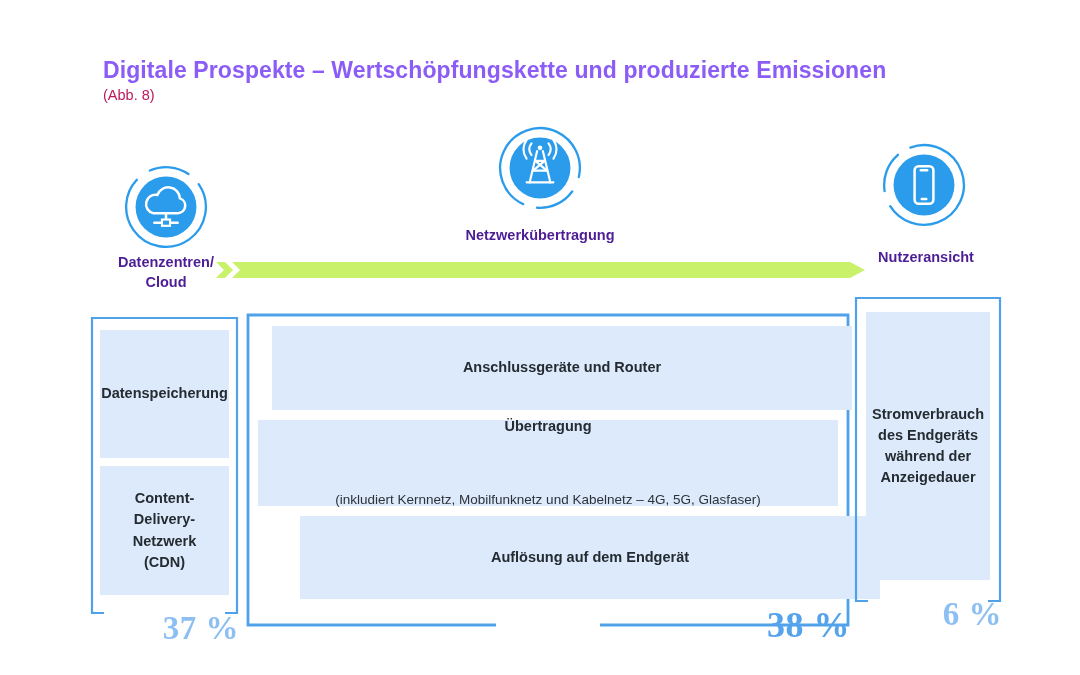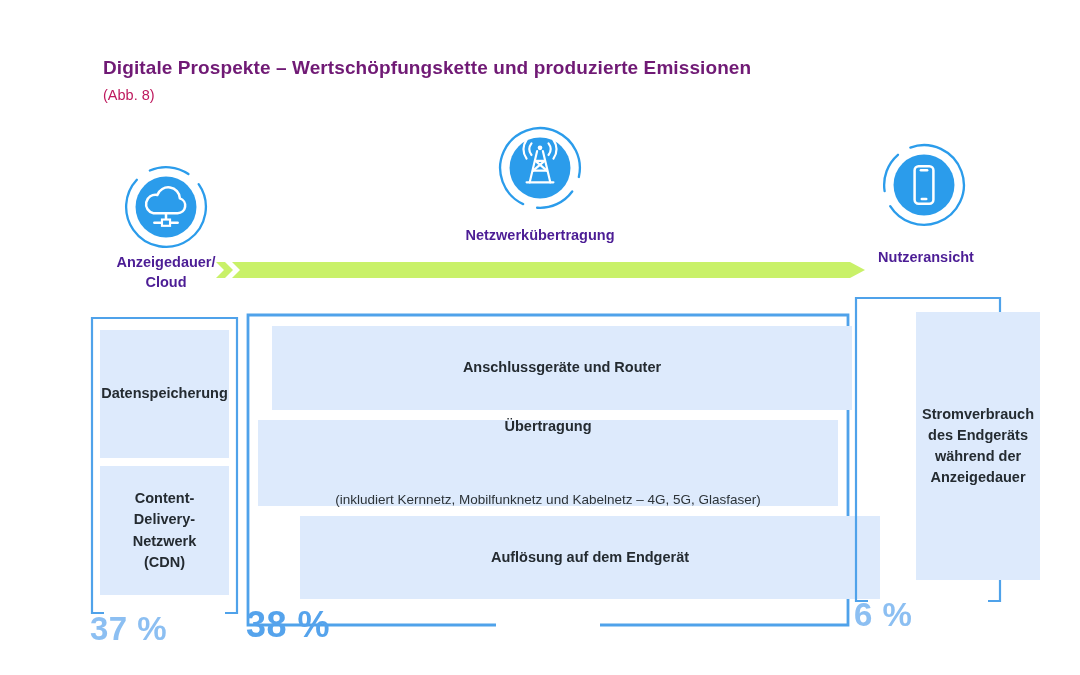--- a/index.html
+++ b/index.html
@@ -1,34 +1,34 @@
 <!DOCTYPE html>
 <html><head>
 <meta charset="utf-8">
 <style>
   html,body{margin:0;padding:0;background:#ffffff;}
   .canvas{
     position:relative;width:1080px;height:675px;background:#ffffff;
     font-family:"Liberation Sans",sans-serif;overflow:hidden;
   }
   .abs{position:absolute;}
-  .figure-title{font-size:19px;font-weight:700;color:#701a75;letter-spacing:.1px;}
+  .figure-title{font-size:23px;font-weight:700;color:#8b5cf6;letter-spacing:.1px;}
   .figure-number{font-size:14.5px;font-weight:400;color:#be185d;}
   .stage-label{
     font-size:14.5px;font-weight:700;color:#4c1d95;text-align:center;
     white-space:pre-line;line-height:1.35;
   }
   .box{
     background:#ddeafc;display:flex;flex-direction:column;align-items:center;
     justify-content:center;text-align:center;color:#242b31;padding:0 14px;
     box-sizing:border-box;
   }
   .box-title{font-weight:700;font-size:14.5px;line-height:1.45;}
   .box-note{font-weight:400;font-size:13.5px;margin-top:11px;color:#2c3338;line-height:1.4;}
-  .percent{font-weight:700;text-align:left;letter-spacing:.5px;}
+  .percent{font-weight:700;text-align:right;letter-spacing:.5px;font-family:Liberation Serif, serif;}
   .percent-light{font-size:33px;color:#8cbff2;}
   .percent-strong{font-size:36px;color:#55a3ec;}
   svg{display:block;}
 </style>
 </head>
 <body>
 
 <div class="canvas">
 
   <div class="abs figure-title" style="left:103px;top:57px;">Digitale Prospekte – Wertschöpfungskette und produzierte Emissionen</div>
@@ -39,21 +39,21 @@
       <circle cx="48" cy="48" r="44.5" fill="none" stroke="#2b9ceb" stroke-width="2.6" stroke-dasharray="200 18 45 16.6" stroke-linecap="round" transform="rotate(-35 48 48)"></circle>
       <circle cx="48" cy="48" r="34" fill="#2b9ceb"></circle>
       <g stroke="#ffffff" stroke-width="2.8" fill="none" stroke-linecap="round" stroke-linejoin="round">
         <path d="M34 55 H61 A8.5 8.5 0 0 0 63.5 38.4 A13 13 0 0 0 38.3 34.6 A10.2 10.2 0 0 0 34 55 Z"></path>
         <line x1="48" y1="55" x2="48" y2="62"></line>
         <line x1="35" y1="65.5" x2="61" y2="65.5"></line>
       </g>
       <rect x="43.5" y="62" width="9" height="7" fill="#2b9ceb" stroke="#ffffff" stroke-width="2.4"></rect>
     </svg>
   </div>
-  <div class="abs stage-label" style="left:94px;top:253px;width:144px;">Anzeigedauer/
+  <div class="abs stage-label" style="left:94px;top:253px;width:144px;">Datenzentren/
 Cloud</div>
 
   <div class="abs" style="left:497px;top:125px;">
     <svg width="86" height="86" viewBox="0 0 96 96">
       <circle cx="48" cy="48" r="44.5" fill="none" stroke="#2b9ceb" stroke-width="2.6" stroke-dasharray="200 18 45 16.6" stroke-linecap="round" transform="rotate(115 48 48)"></circle>
       <circle cx="48" cy="48" r="34" fill="#2b9ceb"></circle>
       <g stroke="#ffffff" stroke-width="2.4" fill="none" stroke-linecap="round" stroke-linejoin="round">
         <circle cx="48" cy="25.5" r="2.6" fill="#ffffff" stroke="none"></circle>
         <path d="M44.8 29 L36.5 64"></path>
         <path d="M51.2 29 L59.5 64"></path>
@@ -111,18 +111,18 @@
     <div class="box-note">(inkludiert Kernnetz, Mobilfunknetz und Kabelnetz – 4G, 5G, Glasfaser)</div>
   </div>
   <div class="abs box" style="left:258px;top:516px;width:580px;height:83px;margin-left:42px;">
     <div class="box-title">Auflösung auf dem Endgerät</div>
   </div>
   <div class="abs percent percent-strong" style="left:246px;top:604px;width:604px;">38 %</div>
 
   <svg class="abs" style="left:854px;top:296px;" width="148" height="308" viewBox="0 0 148 308">
     <path d="M14,305 L2,305 L2,2 L146,2 L146,305 L134,305" fill="none" stroke="#4fa2ea" stroke-width="2.2"></path>
   </svg>
-  <div class="abs box" style="left:916px;top:312px;width:124px;height:268px;">
+  <div class="abs box" style="left:866px;top:312px;width:124px;height:268px;">
     <div class="box-title">Stromverbrauch des Endgeräts während der Anzeigedauer</div>
   </div>
   <div class="abs percent percent-light" style="left:854px;top:596px;width:148px;">6 %</div>
 
 </div>
 
 </body></html>

